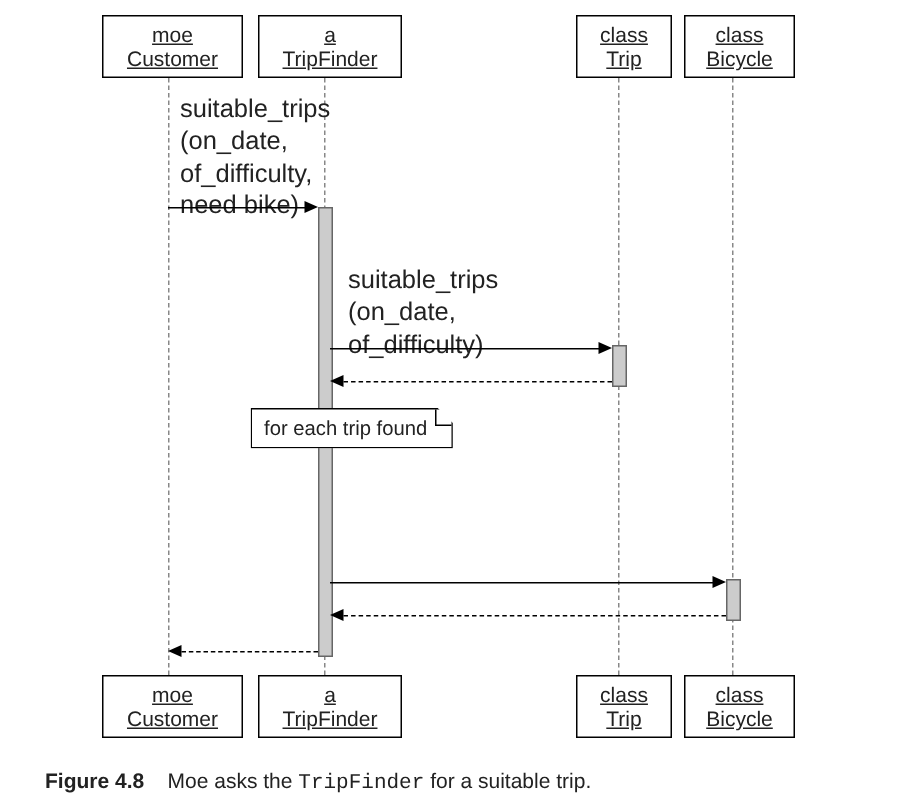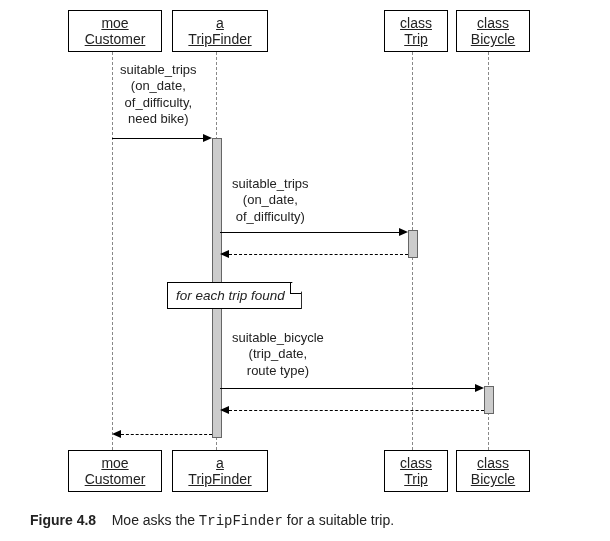--- a/index.html
+++ b/index.html
@@ -31,24 +31,23 @@
     width: 0;
     border-left: 1.5px dashed #888;
   }
   .activation {
     position: absolute;
     background: #ccc;
     border: 1px solid #666;
   }
   .msglabel {
     position: absolute;
-    font-size: 13px;
+    font-size: 17px;
     line-height: 1.25;
     white-space: pre;
-    text-align: center;
   }
   .hline {
     position: absolute;
     height: 0;
     border-top: 1.5px solid #000;
   }
   .hline.dashed {
     border-top: 1.5px dashed #000;
   }
   .arrowR {
@@ -129,28 +128,25 @@
 
   <div class="msglabel" style="left:232px; top:176px;">suitable_trips
 (on_date,
 of_difficulty)</div>
   <div class="hline" style="left:220px; top:232px; width:181px;"></div>
   <div class="arrowR" style="left:399px; top:228px;"></div>
 
   <div class="hline dashed" style="left:229px; top:254px; width:179px;"></div>
   <div class="arrowL" style="left:220px; top:250px;"></div>
 
-  <div class="note" style="left:167px; top:282px;font-style:italic;">
+  <div class="note" style="left:167px; top:272px;">
     <span>for each trip found</span>
     <div class="fold"></div>
   </div>
 
-  <div class="msglabel" style="left:232px; top:330px;">suitable_bicycle
-(trip_date,
-route type)</div>
   <div class="hline" style="left:220px; top:388px; width:257px;"></div>
   <div class="arrowR" style="left:475px; top:384px;"></div>
 
   <div class="hline dashed" style="left:229px; top:410px; width:255px;"></div>
   <div class="arrowL" style="left:220px; top:406px;"></div>
 
   <div class="hline dashed" style="left:121px; top:434px; width:91px;"></div>
   <div class="arrowL" style="left:112px; top:430px;"></div>
 
   <div class="participant" style="left:68px; top:450px; width:76px;">

